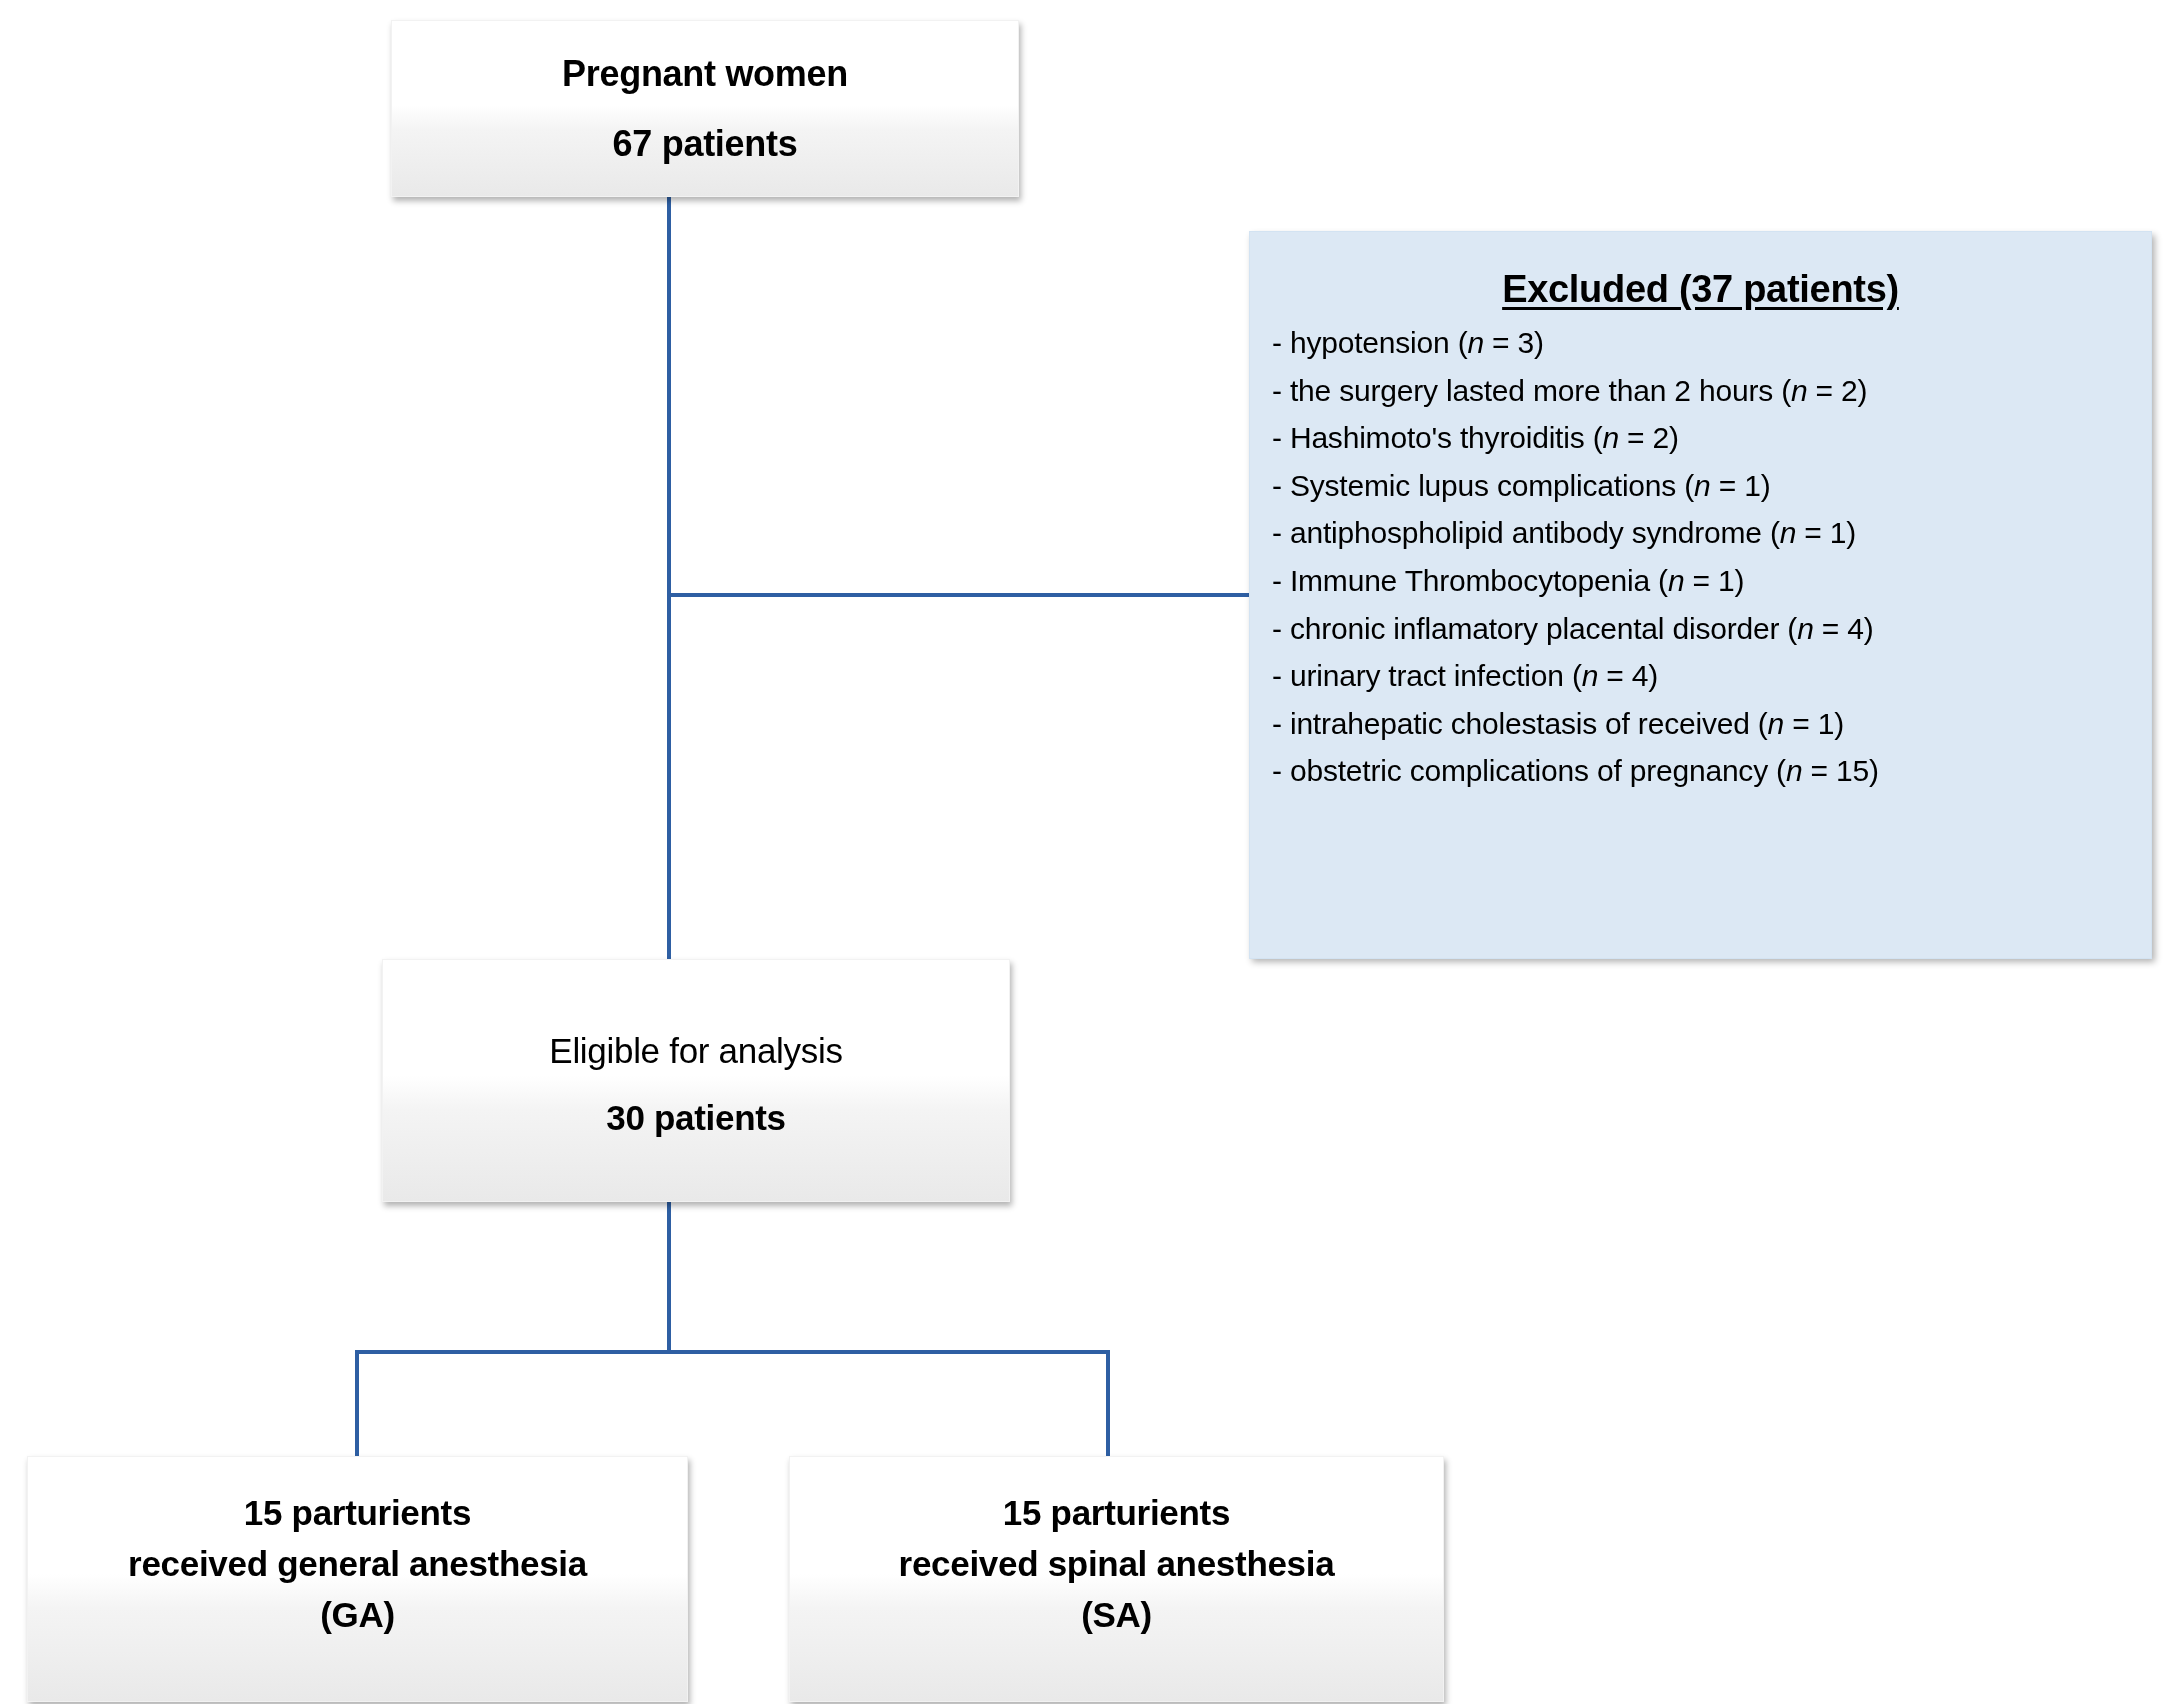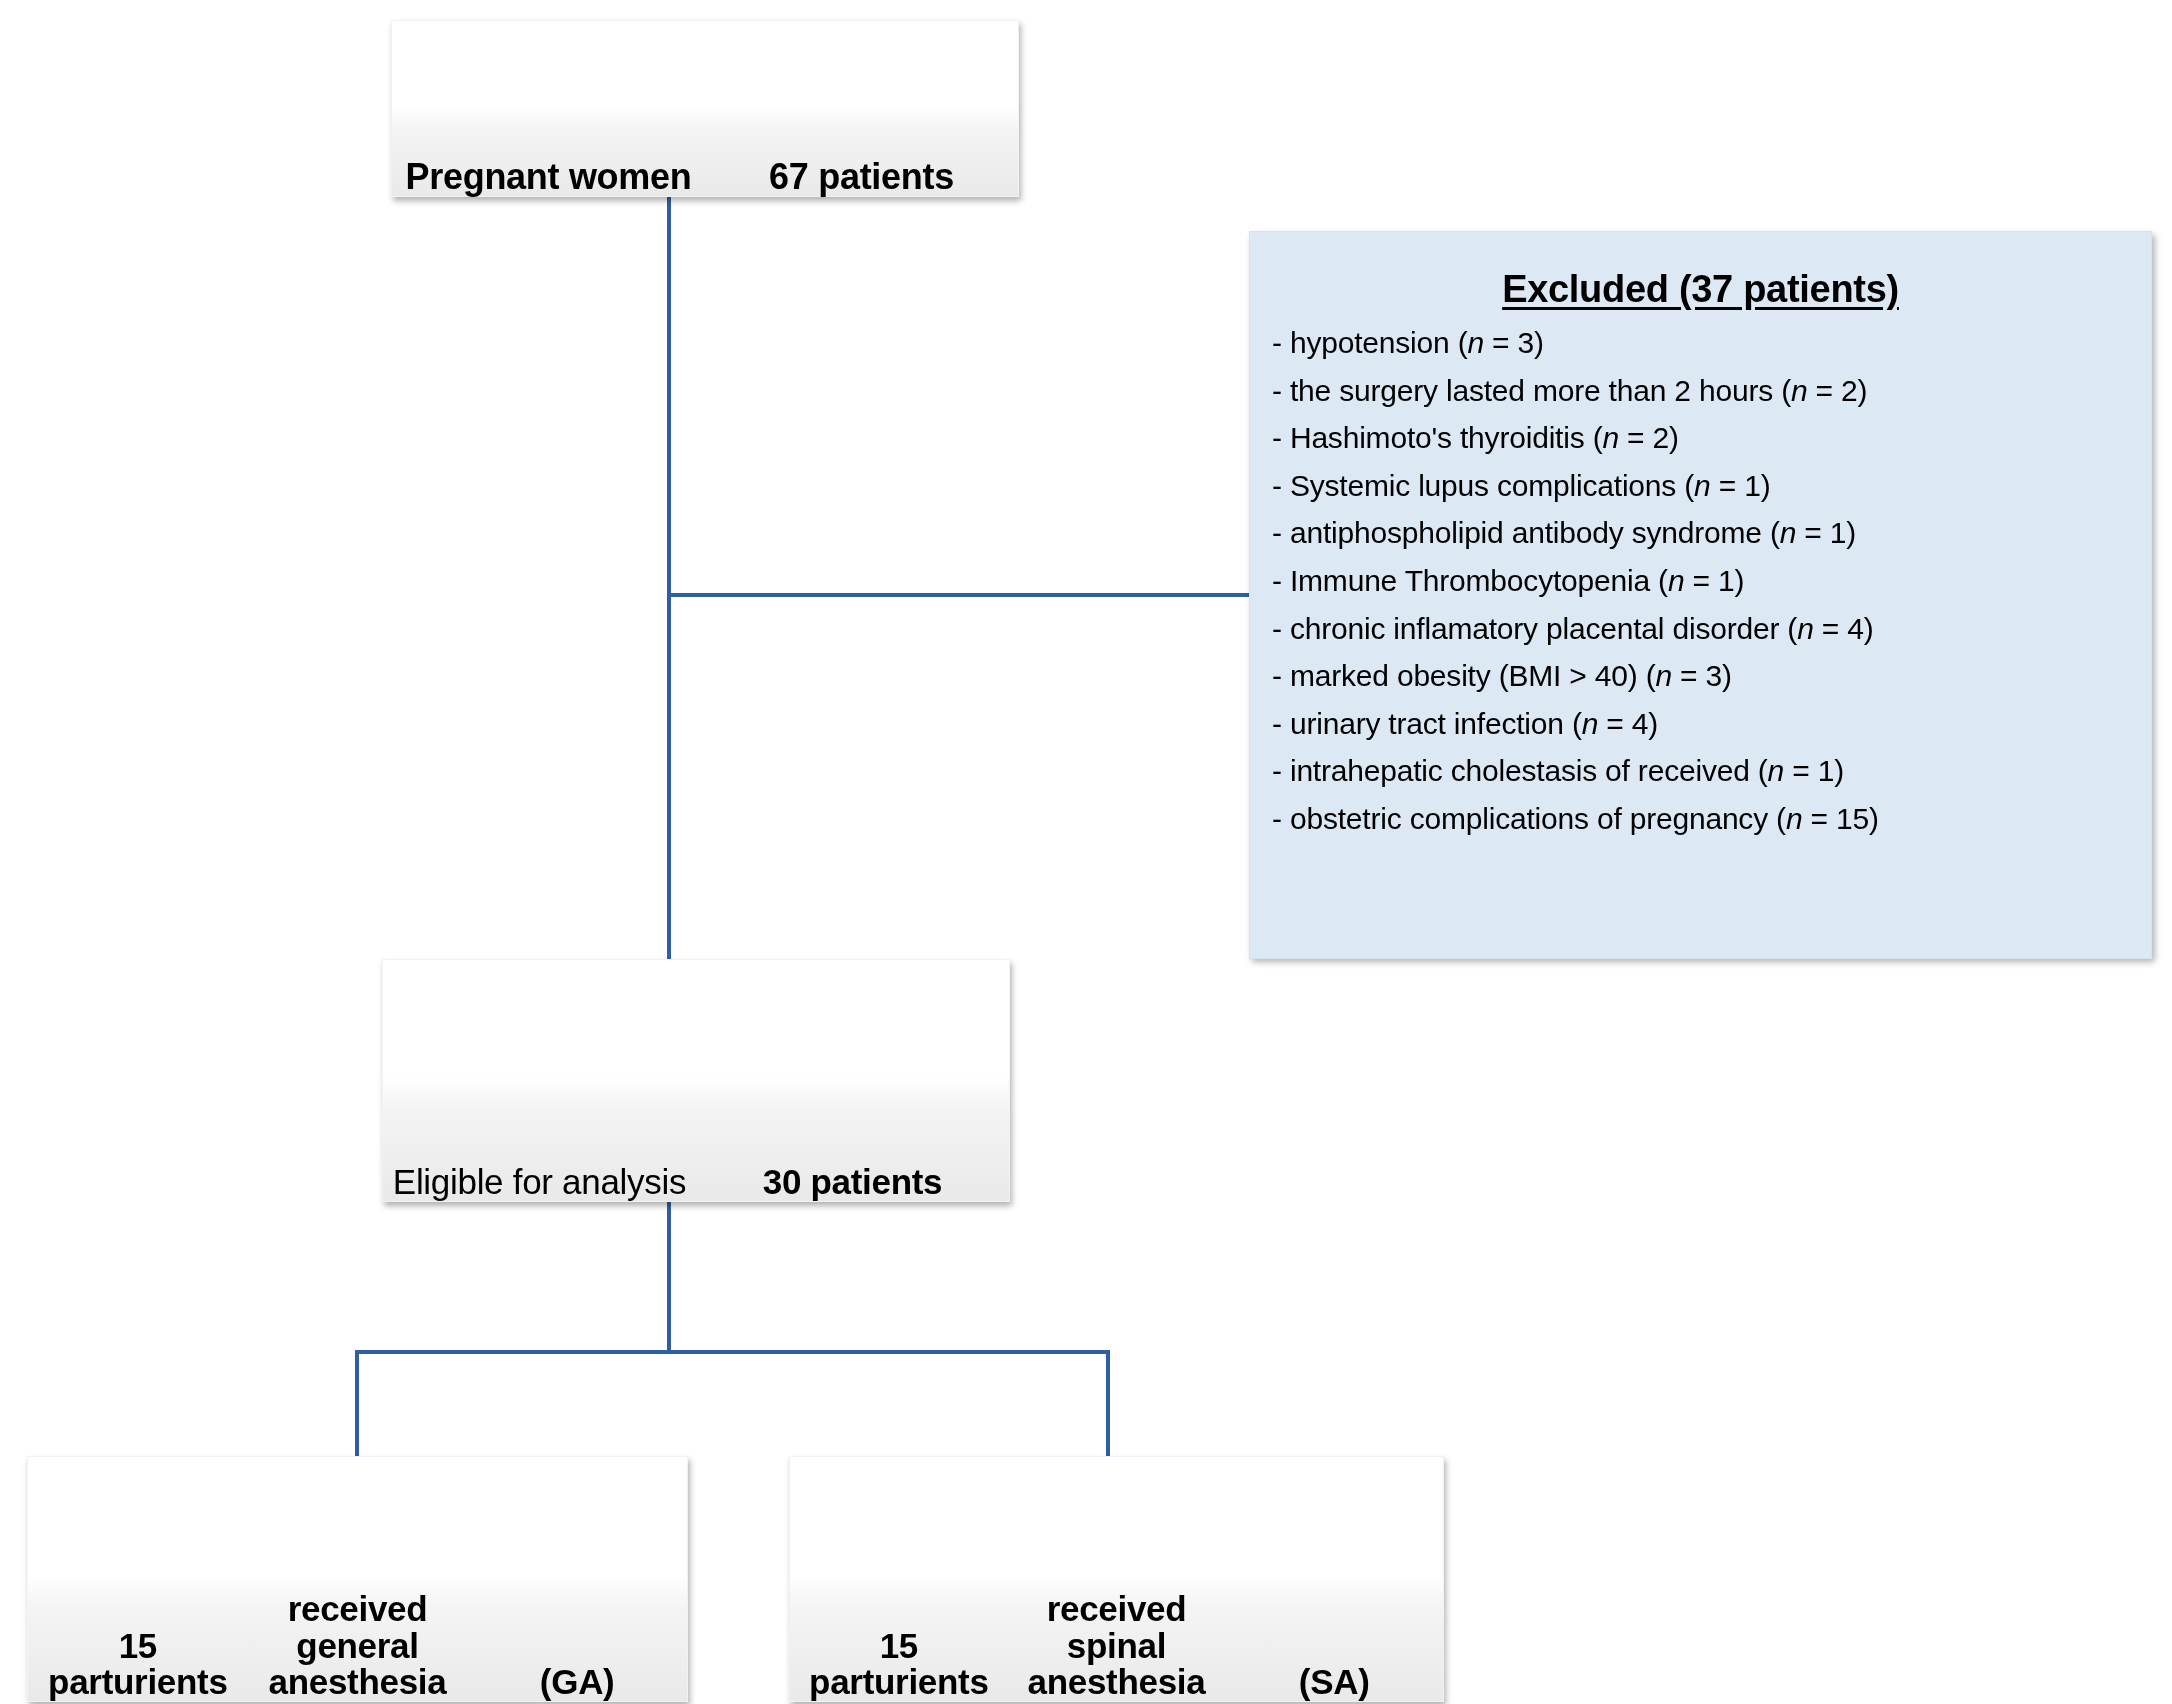--- a/index.html
+++ b/index.html
@@ -28,22 +28,22 @@
   .hline { height: 4.2px; }
 
   
   .node {
     position: absolute;
     box-sizing: border-box;
     background: linear-gradient(to bottom, #ffffff 0%, #ffffff 48%, #f4f4f4 62%, #e9e9e9 100%);
     border: 1.2px solid #f2f2f2;
     box-shadow: 2.4px 3.6px 6px rgba(0,0,0,0.30);
     display: flex;
-    flex-direction: row;
-    align-items: flex-end;
+    flex-direction: column;
+    align-items: flex-start;
     justify-content: center;
     text-align: center;
     color: #000000;
   }
   .node .ln {
     display: block;
     width: 100%;
     line-height: 1.05;
   }
   .node .bold { font-weight: bold; }
@@ -134,21 +134,20 @@
   <div id="node-excluded">
     <div id="excluded-title">Excluded (37 patients)</div>
     <div id="excluded-list">
         <div class="excl-item"><span>- hypotension (</span><em>n</em><span> = 3)</span></div>
         <div class="excl-item"><span>- the surgery lasted more than 2 hours (</span><em>n</em><span> = 2)</span></div>
         <div class="excl-item"><span>- Hashimoto's thyroiditis (</span><em>n</em><span> = 2)</span></div>
         <div class="excl-item"><span>- Systemic lupus complications  (</span><em>n</em><span> = 1)</span></div>
         <div class="excl-item"><span>- antiphospholipid antibody syndrome (</span><em>n</em><span> = 1)</span></div>
         <div class="excl-item"><span>- Immune Thrombocytopenia (</span><em>n</em><span> = 1)</span></div>
         <div class="excl-item"><span>- chronic inflamatory placental disorder (</span><em>n</em><span> = 4)</span></div>
-        <div class="excl-item"><span>- marked obesity (BMI &gt; 40) (</span><em>n</em><span> = 3)</span></div>
         <div class="excl-item"><span>- urinary tract infection (</span><em>n</em><span> = 4)</span></div>
         <div class="excl-item"><span>- intrahepatic cholestasis of received (</span><em>n</em><span> = 1)</span></div>
         <div class="excl-item"><span>- obstetric complications of pregnancy (</span><em>n</em><span> = 15)</span></div>
       </div>
   </div>
 
   <div class="node" id="node-eligible">
     <span class="ln reg">Eligible for analysis</span>
     <span class="ln bold">30 patients</span>
   </div>

